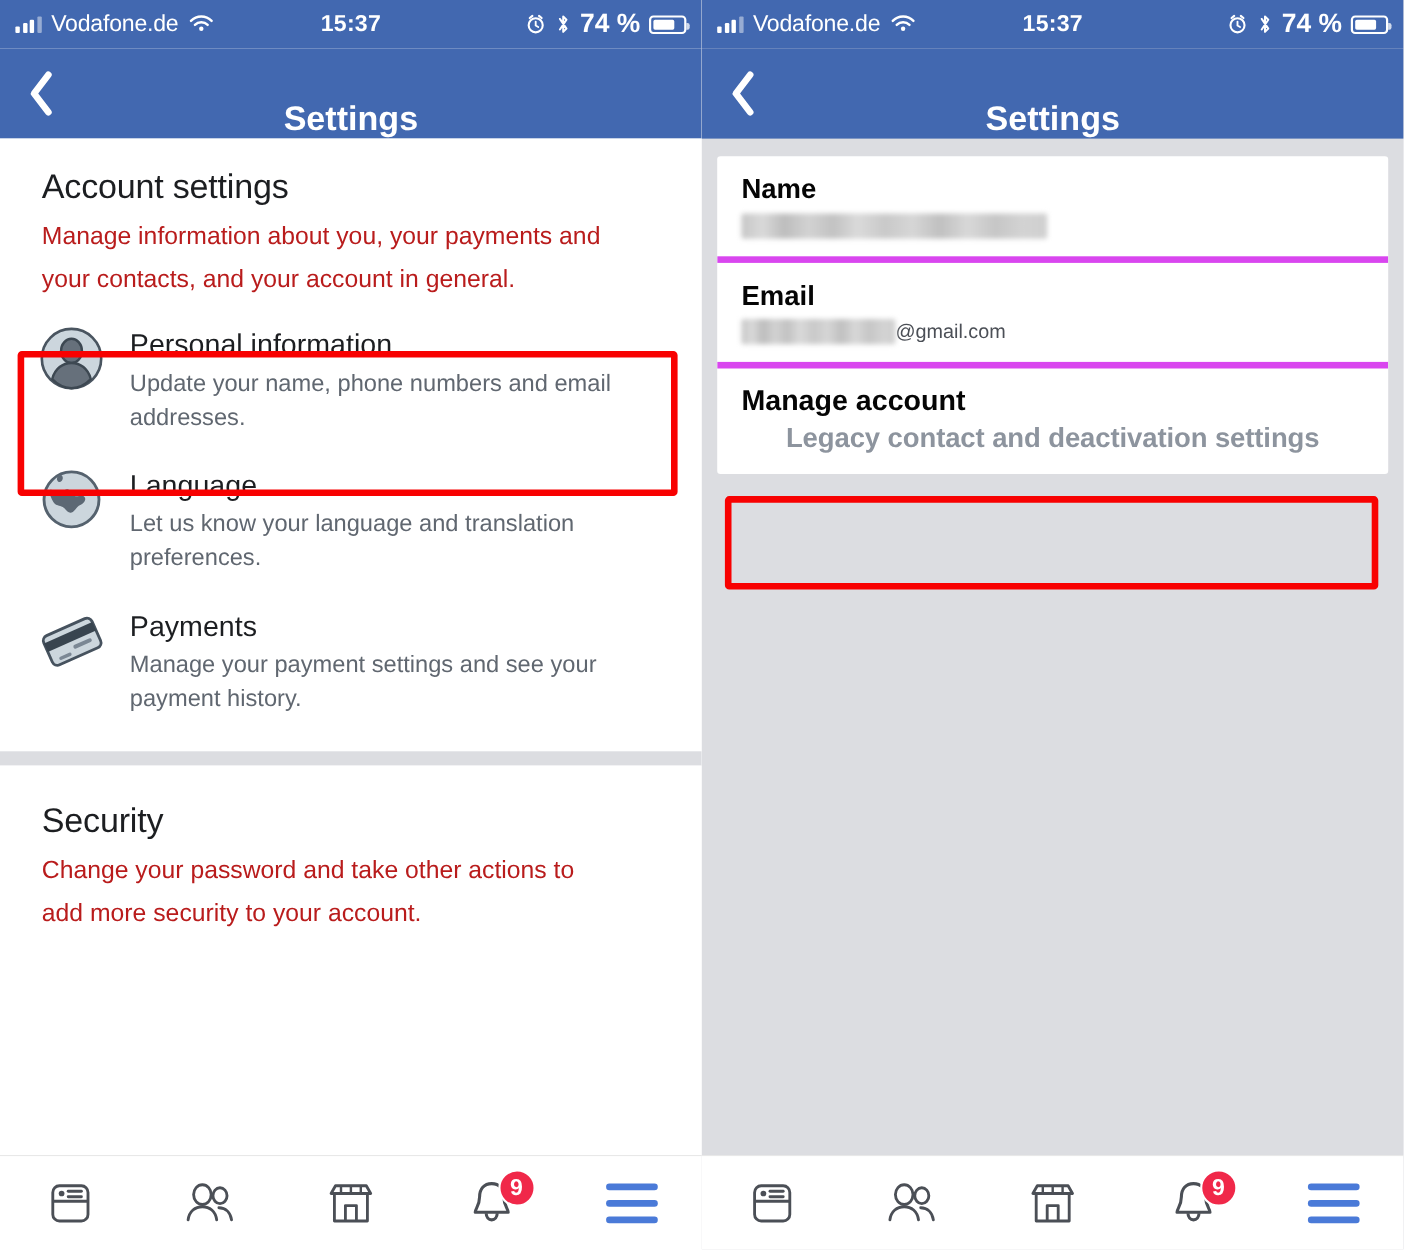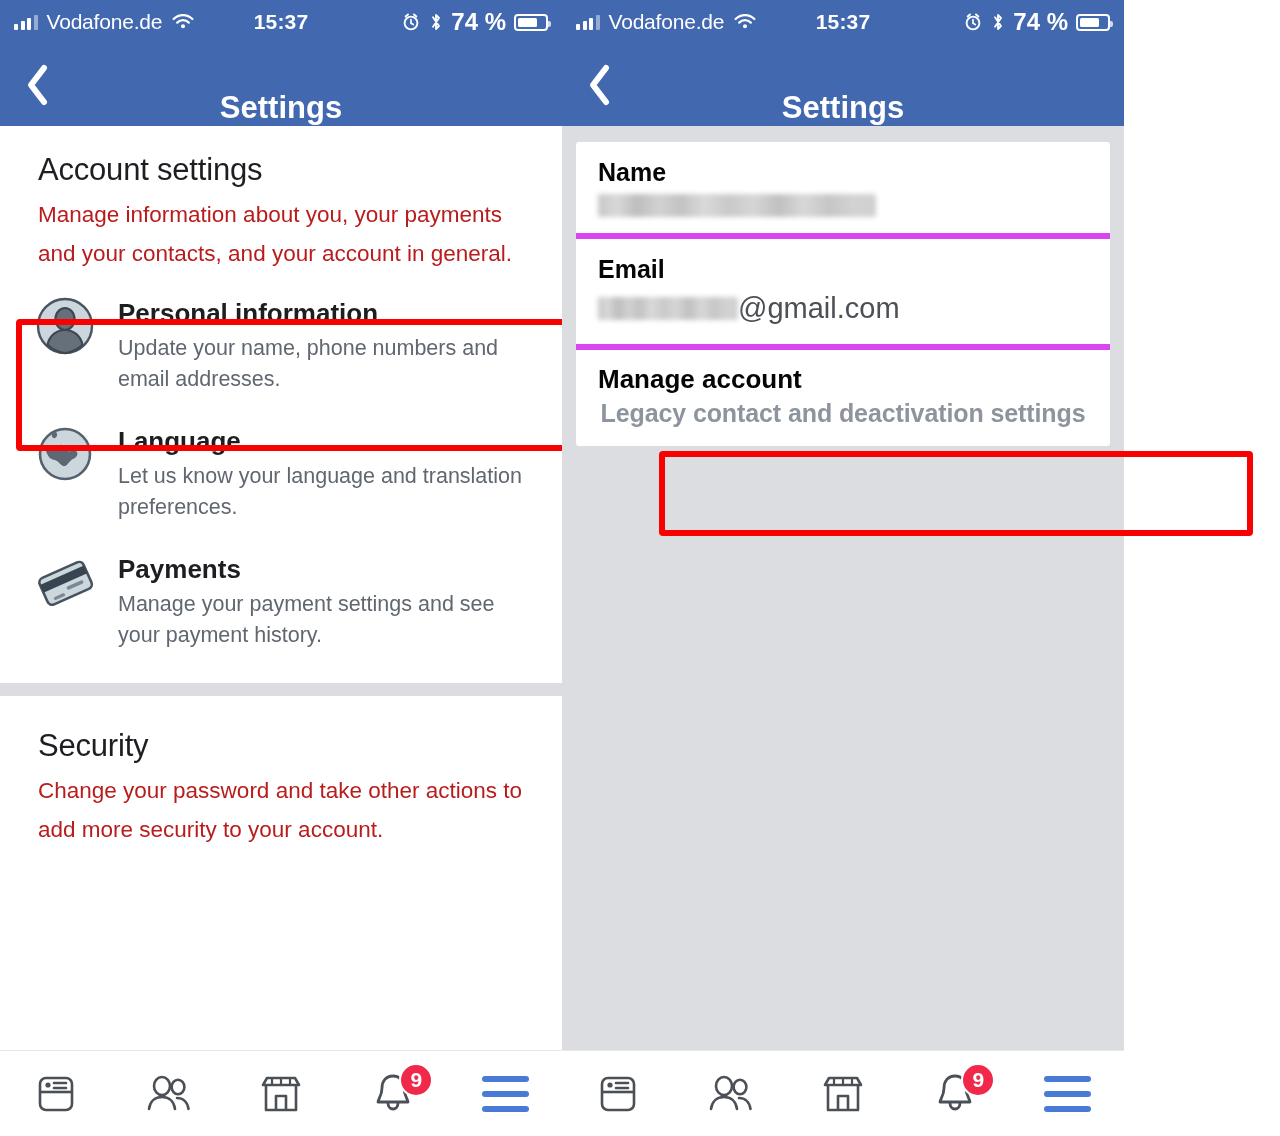--- a/index.html
+++ b/index.html
@@ -4,21 +4,21 @@
 <style>
   * { margin:0; padding:0; box-sizing:border-box; }
   html, body {
     width:1280px; height:1136px;
     font-family:"Liberation Sans", sans-serif;
     background:#ffffff;
     overflow:hidden;
   }
   .screen {
     position:relative;
-    width:1124px; height:1136px;
+    width:1276px; height:1136px;
     display:flex;
   }
   .panel {
     position:relative;
     width:640px; height:1136px;
     display:flex; flex-direction:column;
     overflow:hidden;
   }
   .panel.right { background:#dcdde1; }
 
@@ -98,21 +98,21 @@
   .divider-thick { height:13px; background:#dcdde1; }
 
   .row {
     display:flex; align-items:flex-start;
     padding:14px 38px 14px 34px;
     gap:22px;
     background:#fff;
   }
   .row .rtext { padding-top:2px; }
   .row .rtitle {
-    font-size:26px; color:#1c1e21; font-weight:700;
+    font-size:26px; color:#1c1e21; font-weight:400;
     line-height:1.25; margin-bottom:3px;
   }
   .row .rsub {
     font-size:21.5px; color:#606770; line-height:1.45; max-width:470px;
   }
 
   .icon-wrap { width:62px; height:62px; flex:0 0 auto; }
 
   
   .hl-personal {
@@ -144,21 +144,21 @@
     display:inline-block; height:23px; border-radius:2px;
     background:linear-gradient(90deg,
       #c7c7c7 0%, #d9d9d9 7%, #bdbdbd 14%, #d2d2d2 22%, #c2c2c2 30%,
       #dadada 38%, #c9c9c9 47%, #d6d6d6 56%, #c0c0c0 65%, #d8d8d8 74%,
       #c6c6c6 83%, #d3d3d3 92%, #cfcfcf 100%);
     filter:blur(2.4px);
     vertical-align:middle;
   }
   .blur.name { width:278px; }
   .blur.email { width:140px; }
-  .gmail { font-size:29px; color:#4b4f56; font-weight:400; }
+  .gmail { font-size:18px; color:#4b4f56; font-weight:400; }
 
   .manage-row { padding:14px 22px 18px 22px; }
   .manage-row .mtitle { font-size:26px; font-weight:700; color:#050505; }
   .manage-row .msub { font-size:25px; font-weight:700; color:#8d949e; margin-top:4px; letter-spacing:-0.1px;text-align:center; }
 
   .hl-manage {
     position:absolute;
     left:659px; top:451px; width:594px; height:85px;
     border:6px solid #f80101;
     border-radius:4px;

